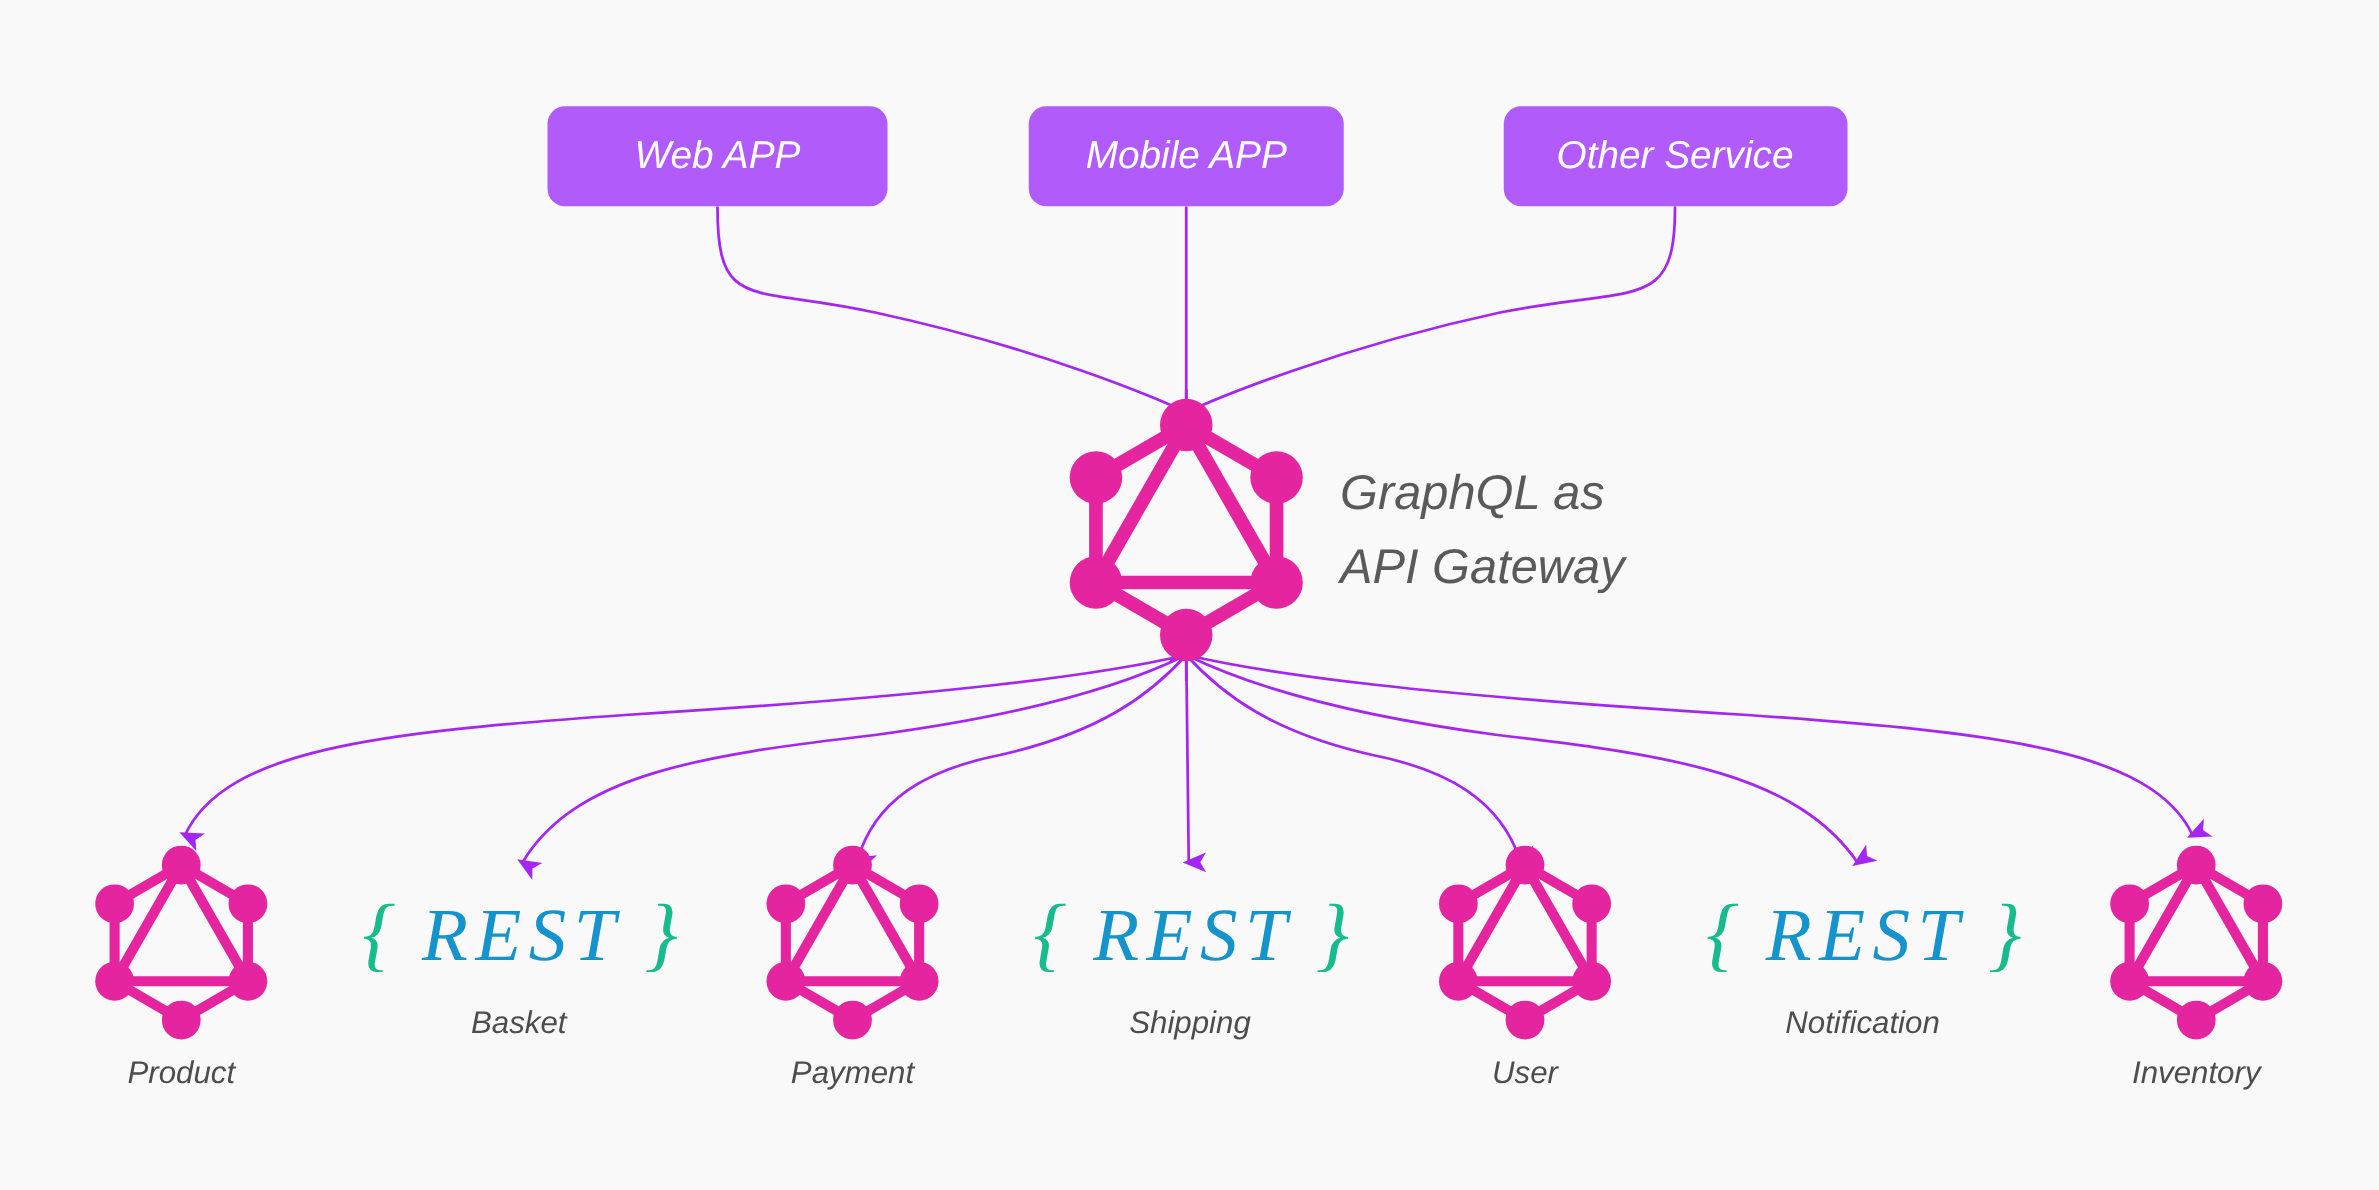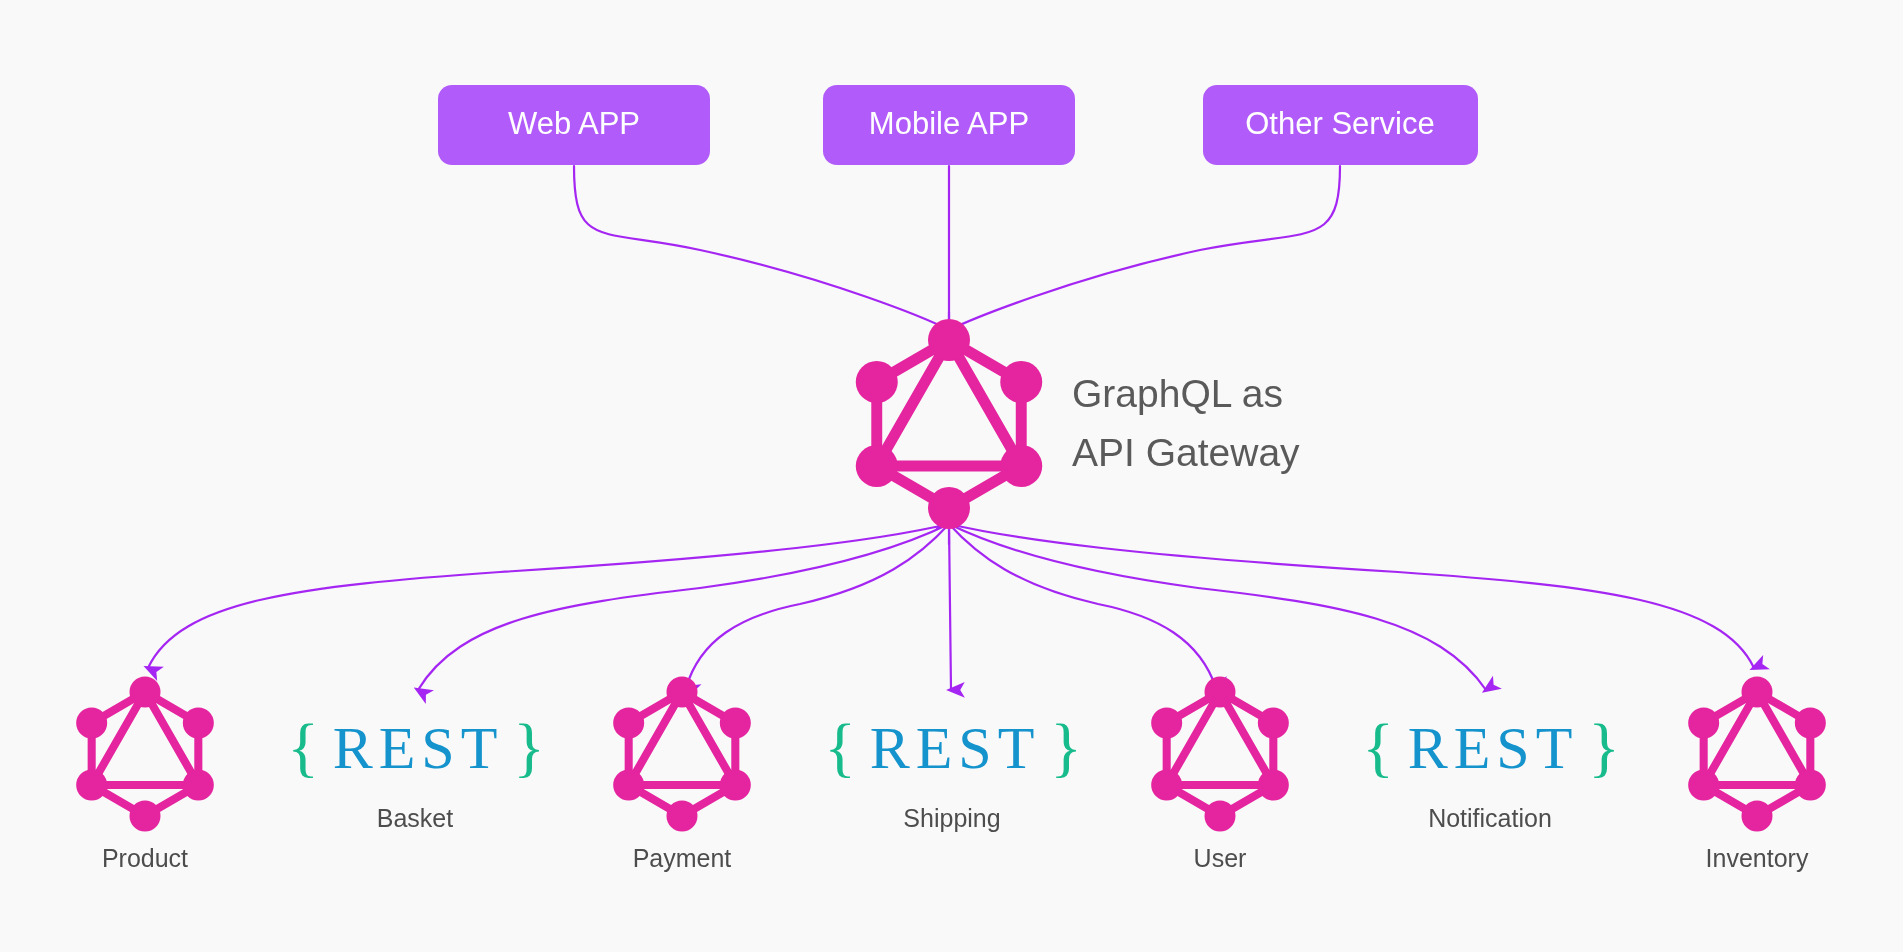--- a/index.html
+++ b/index.html
@@ -12,20 +12,21 @@
     height: 952px;
     font-family: "Liberation Sans", sans-serif;
     overflow: hidden;
     position: relative;
   }
   #diagram-root {
     position: absolute;
     inset: 0;
     width: 1903px;
     height: 952px;
+    font-style: italic;
   }
   svg.stage {
     display: block;
     width: 1903px;
     height: 952px;
   }
   .client-box-rect {
     fill: #b15cfa;
   }
   .client-box-label {

